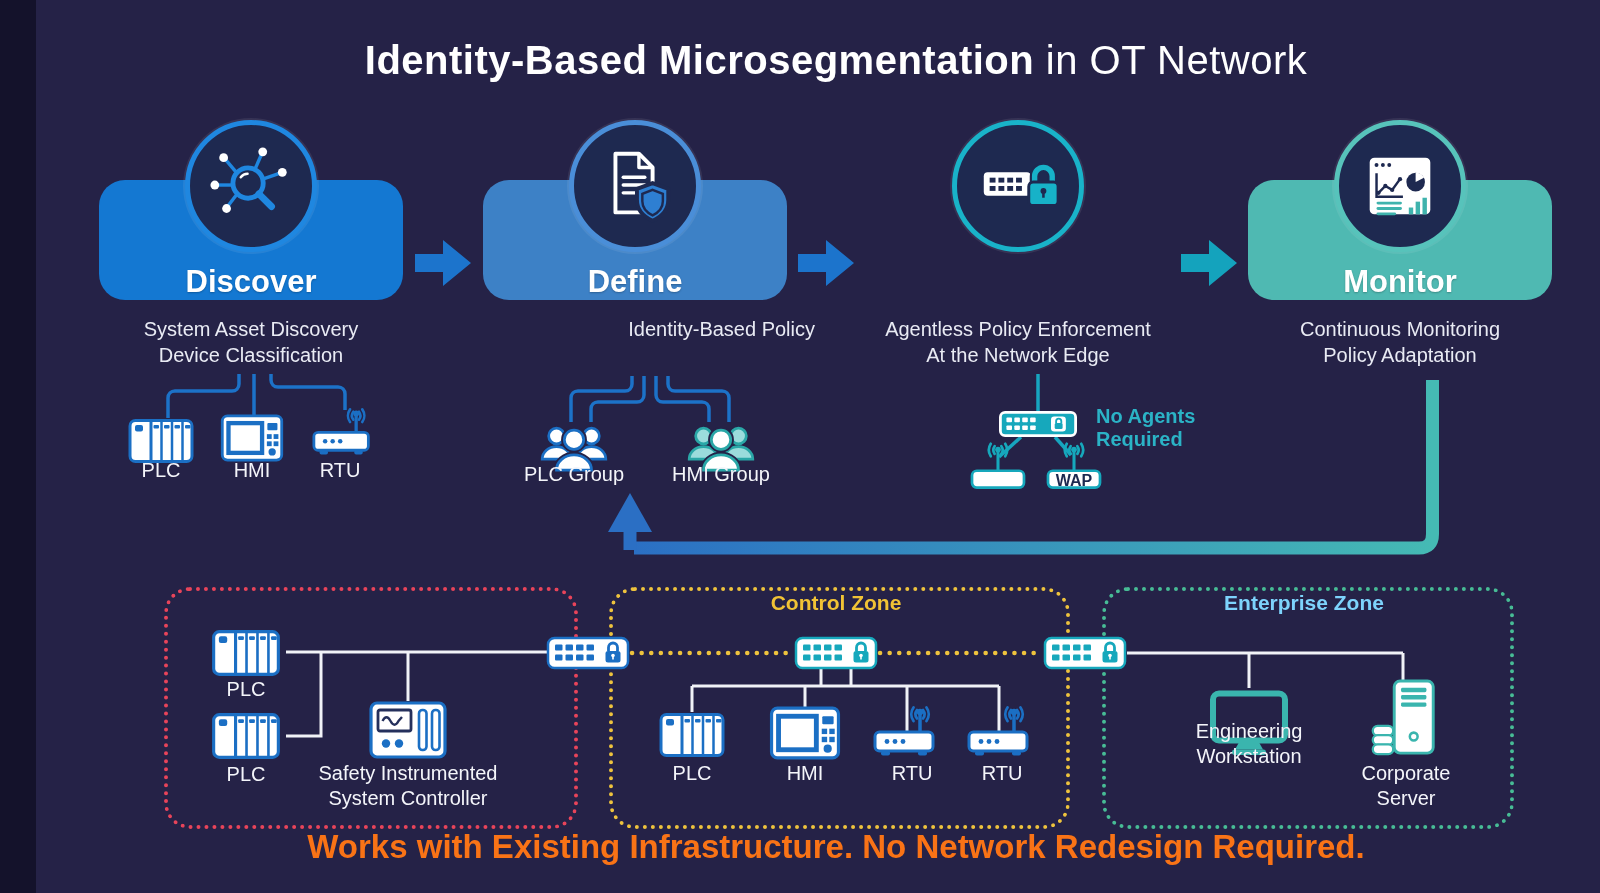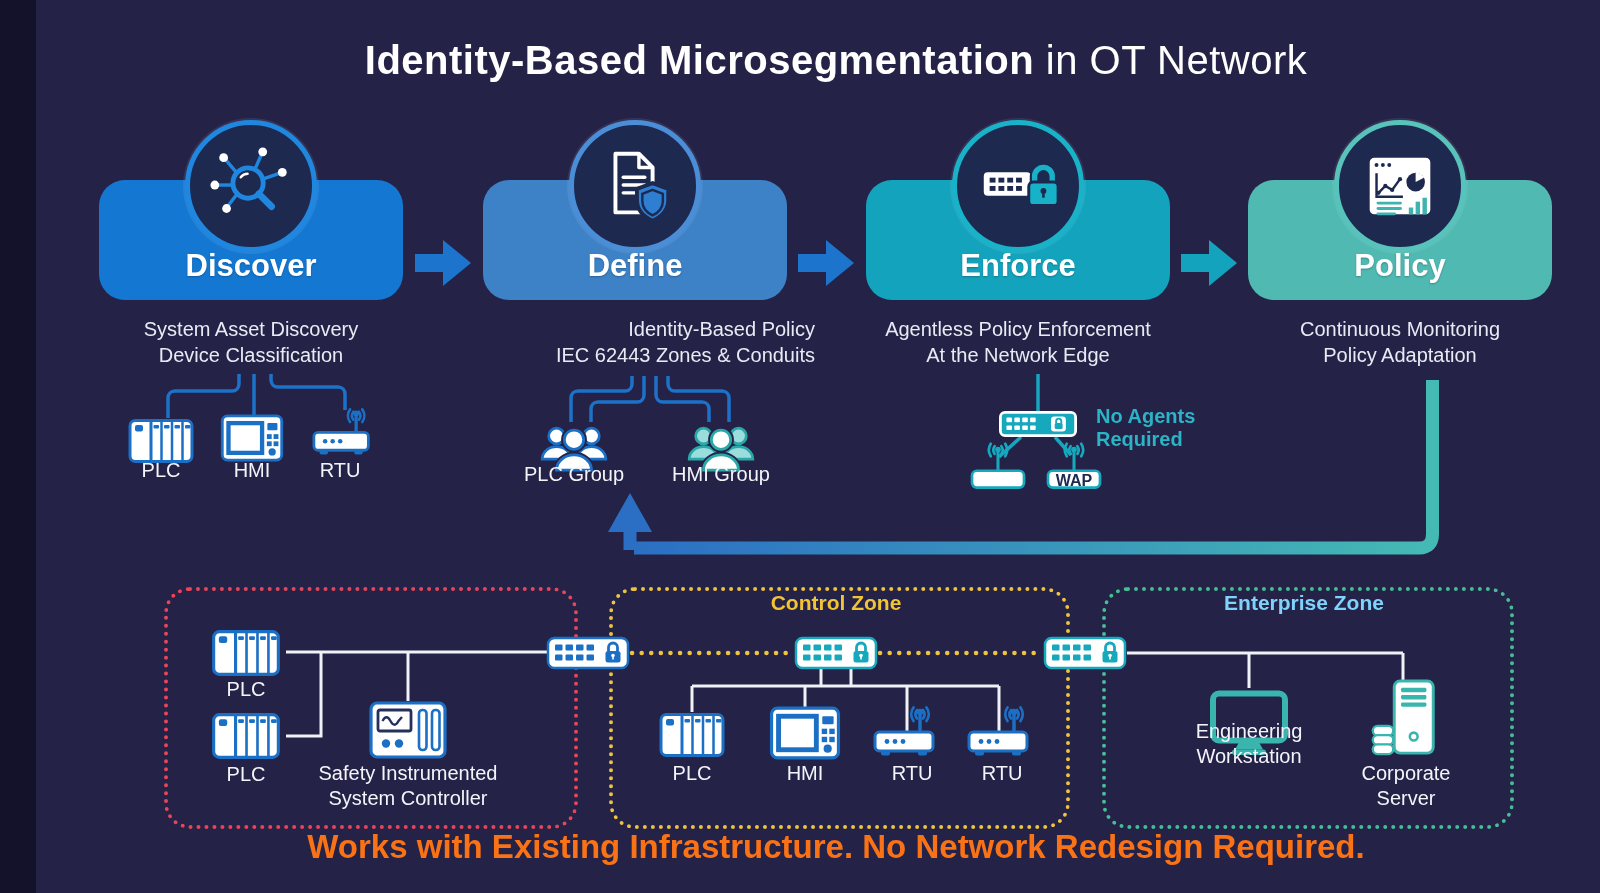--- a/index.html
+++ b/index.html
@@ -3,21 +3,21 @@
 <meta charset="utf-8">
 <style>
   html,body{margin:0;padding:0;background:#14122b;}
   #canvas{position:relative;width:1600px;height:893px;background:#252247;overflow:hidden;
           font-family:"Liberation Sans",sans-serif;color:#fff;margin-left:36px;}
   .abs{position:absolute;}
   .title{left:0;right:0;top:38px;text-align:center;font-size:40px;letter-spacing:.5px;}
   .title .b{font-weight:700;}
   .title .n{font-weight:400;}
   .stage-box{height:120px;width:304px;border-radius:26px;display:flex;align-items:flex-end;justify-content:center;}
-  .stage-label{font-size:31px;font-weight:700;padding-bottom:16px;text-shadow:0 1px 2px rgba(0,0,0,.25);}
+  .stage-label{font-size:31px;font-weight:700;text-shadow:0 1px 2px rgba(0,0,0,.25);}
   .stage-circle{width:122px;height:122px;border-radius:50%;background:#1e2950;display:flex;align-items:center;justify-content:center;box-shadow:0 0 0 2px rgba(255,255,255,.08);}
   .stage-desc{width:360px;text-align:center;font-size:20px;line-height:26px;color:#e9ebf4;}
   .note{font-size:20px;font-weight:700;line-height:23px;color:#2bb3c6;}
   .zone{border-radius:26px;}
   .zone-title{font-size:21px;font-weight:700;text-align:center;}
   .lbl{text-align:center;font-size:20px;color:#f4f5fa;line-height:25px;}
   .wap-lbl{text-align:center;font-size:16px;font-weight:700;color:#1d2950;}
   .footer{left:0;right:0;top:828px;text-align:center;font-size:33px;font-weight:600;color:#f97316;}
   svg.icon{display:block;}
 </style>
@@ -203,25 +203,22 @@
   <div class="abs title">
     <span class="b">Identity-Based Microsegmentation</span><span class="n"> in OT Network</span>
   </div>
 
   <div class="abs stage-box" style="left:63px;top:180px;background:#1478d2;">
     <div class="stage-label">Discover</div>
   </div>
   <div class="abs stage-box" style="left:447px;top:180px;background:#3d81c6;">
     <div class="stage-label">Define</div>
   </div>
-  <div class="abs stage-box" style="left:830px;top:180px;background:#14a3bd;">
-    <div class="stage-label">Enforce</div>
-  </div>
   <div class="abs stage-box" style="left:1212px;top:180px;background:#4fb9b2;">
-    <div class="stage-label">Policy</div>
+    <div class="stage-label">Monitor</div>
   </div>
 
   <svg class="abs" style="left:379px;top:233px" width="56" height="60" viewBox="0 0 56 60">
     <polygon points="0,21 28,21 28,7 56,30 28,53 28,39 0,39" fill="#1c74cc"></polygon>
   </svg>
   <svg class="abs" style="left:762px;top:233px" width="56" height="60" viewBox="0 0 56 60">
     <polygon points="0,21 28,21 28,7 56,30 28,53 28,39 0,39" fill="#1c74cc"></polygon>
   </svg>
   <svg class="abs" style="left:1145px;top:233px" width="56" height="60" viewBox="0 0 56 60">
     <polygon points="0,21 28,21 28,7 56,30 28,53 28,39 0,39" fill="#14a3bd"></polygon>
@@ -303,21 +300,20 @@
       </g>
     </svg>
   </div>
 
   <div class="abs stage-desc" style="left:35px;top:316px;">
     <div>System Asset Discovery</div>
       <div>Device Classification</div>
   </div>
   <div class="abs stage-desc" style="left:419px;top:316px;text-align:right;">
     <div>Identity-Based Policy</div>
-      <div>IEC 62443 Zones &amp; Conduits</div>
   </div>
   <div class="abs stage-desc" style="left:1184px;top:316px;">
     <div>Continuous Monitoring</div>
       <div>Policy Adaptation</div>
   </div>
   <div class="abs stage-desc" style="left:802px;top:316px;">
     <div>Agentless Policy Enforcement</div>
       <div>At the Network Edge</div>
   </div>
 

